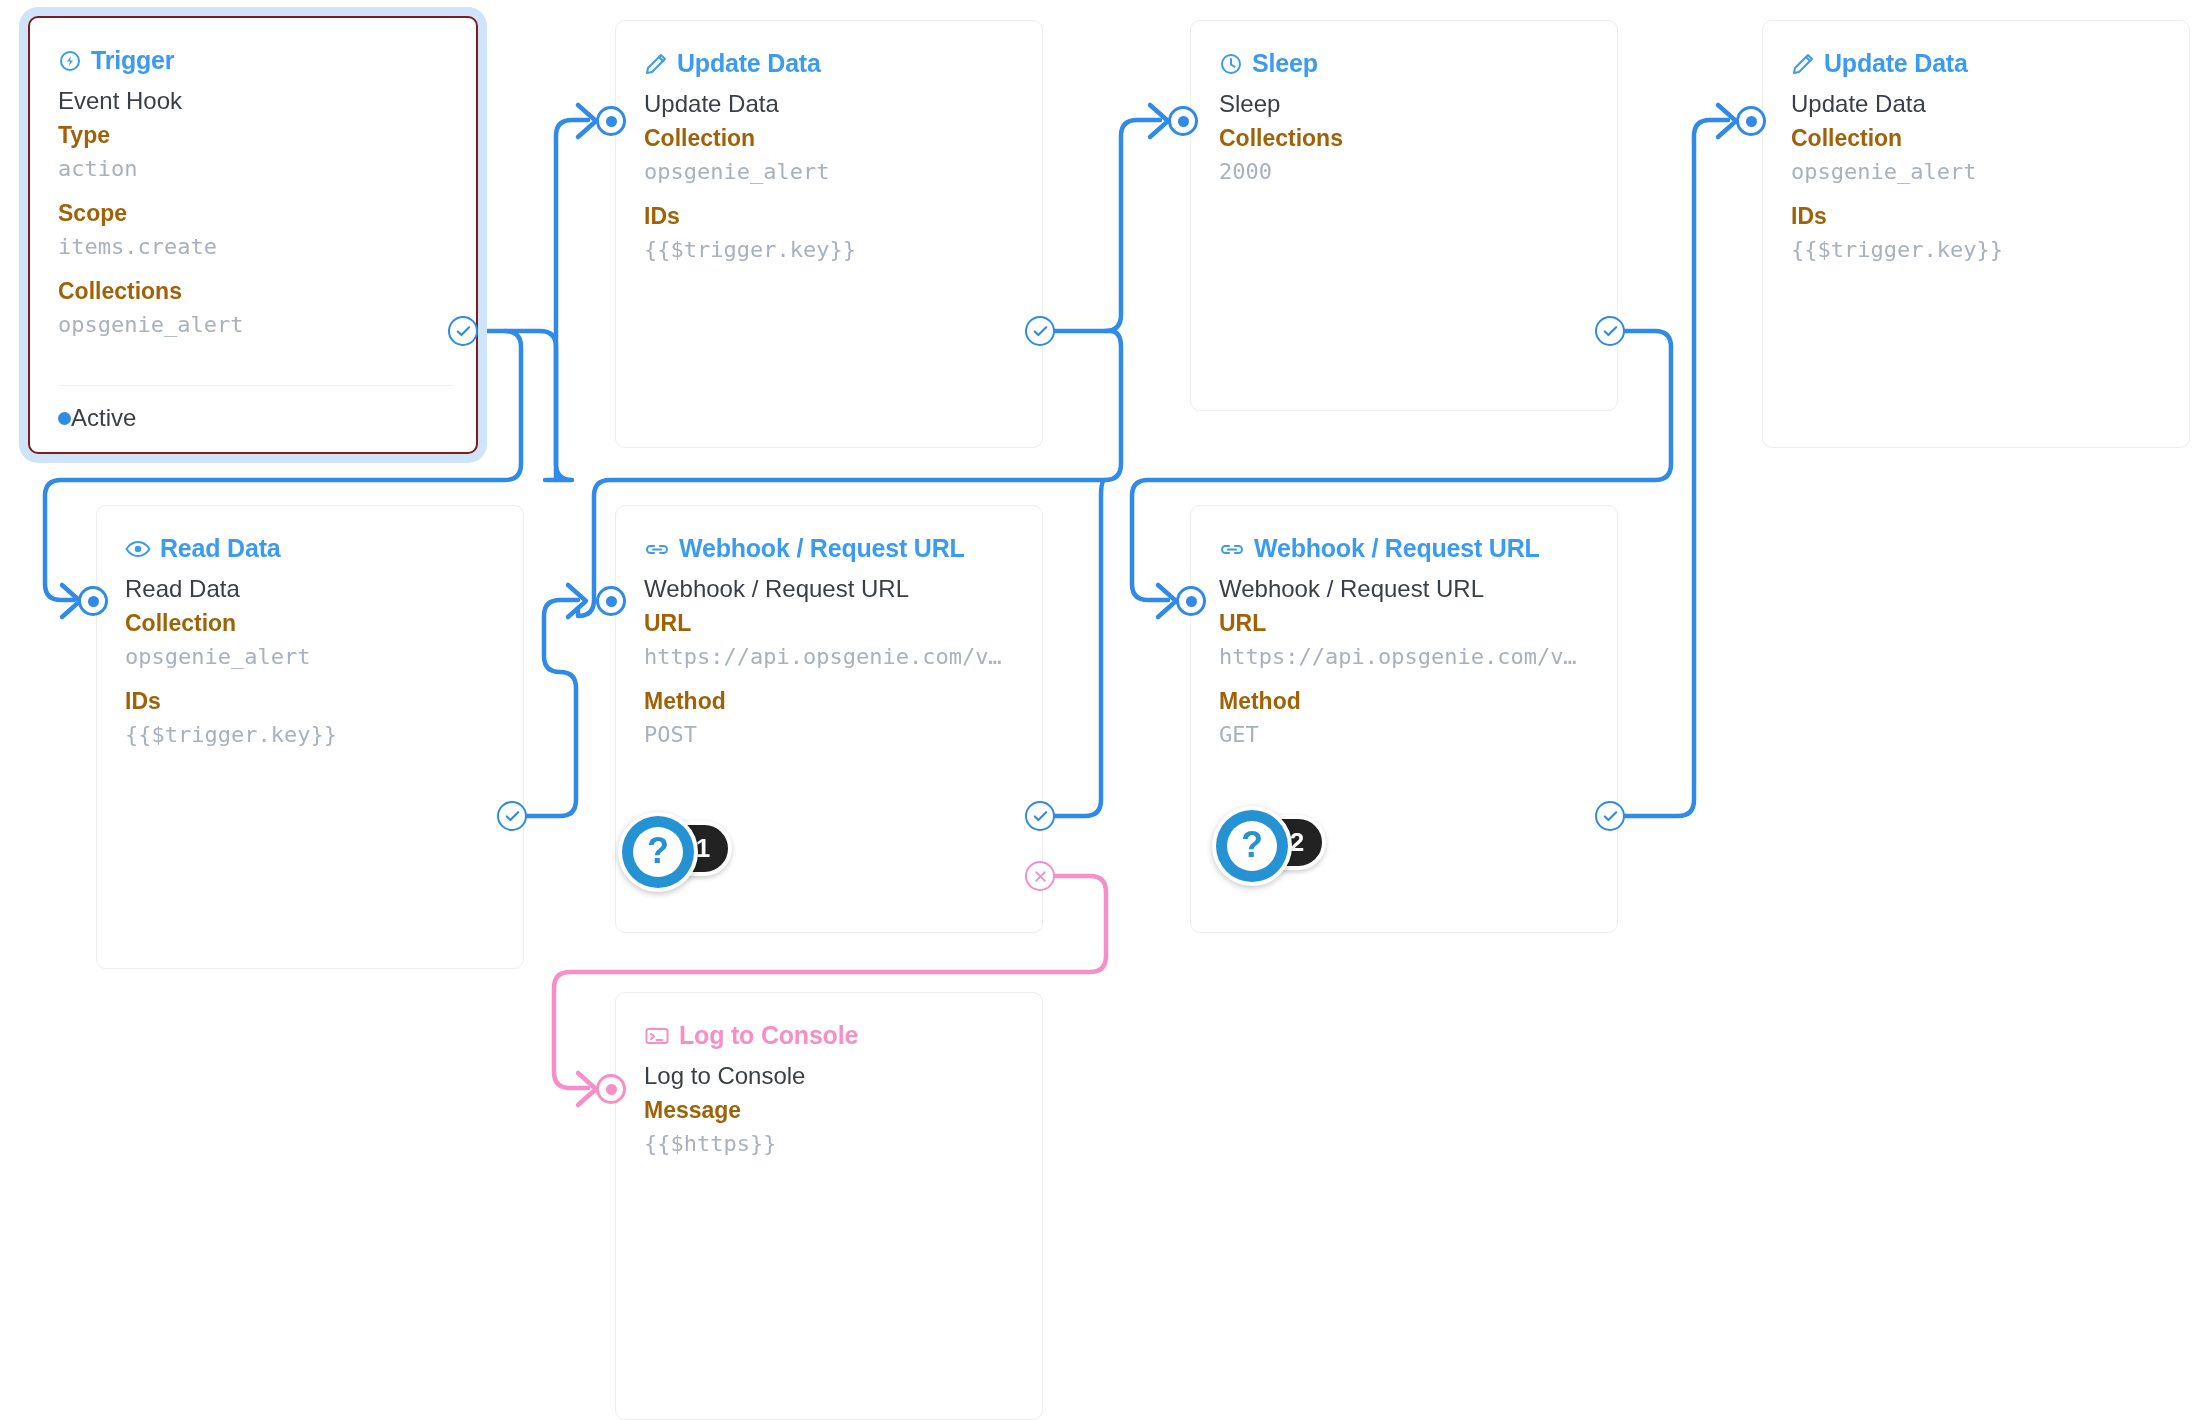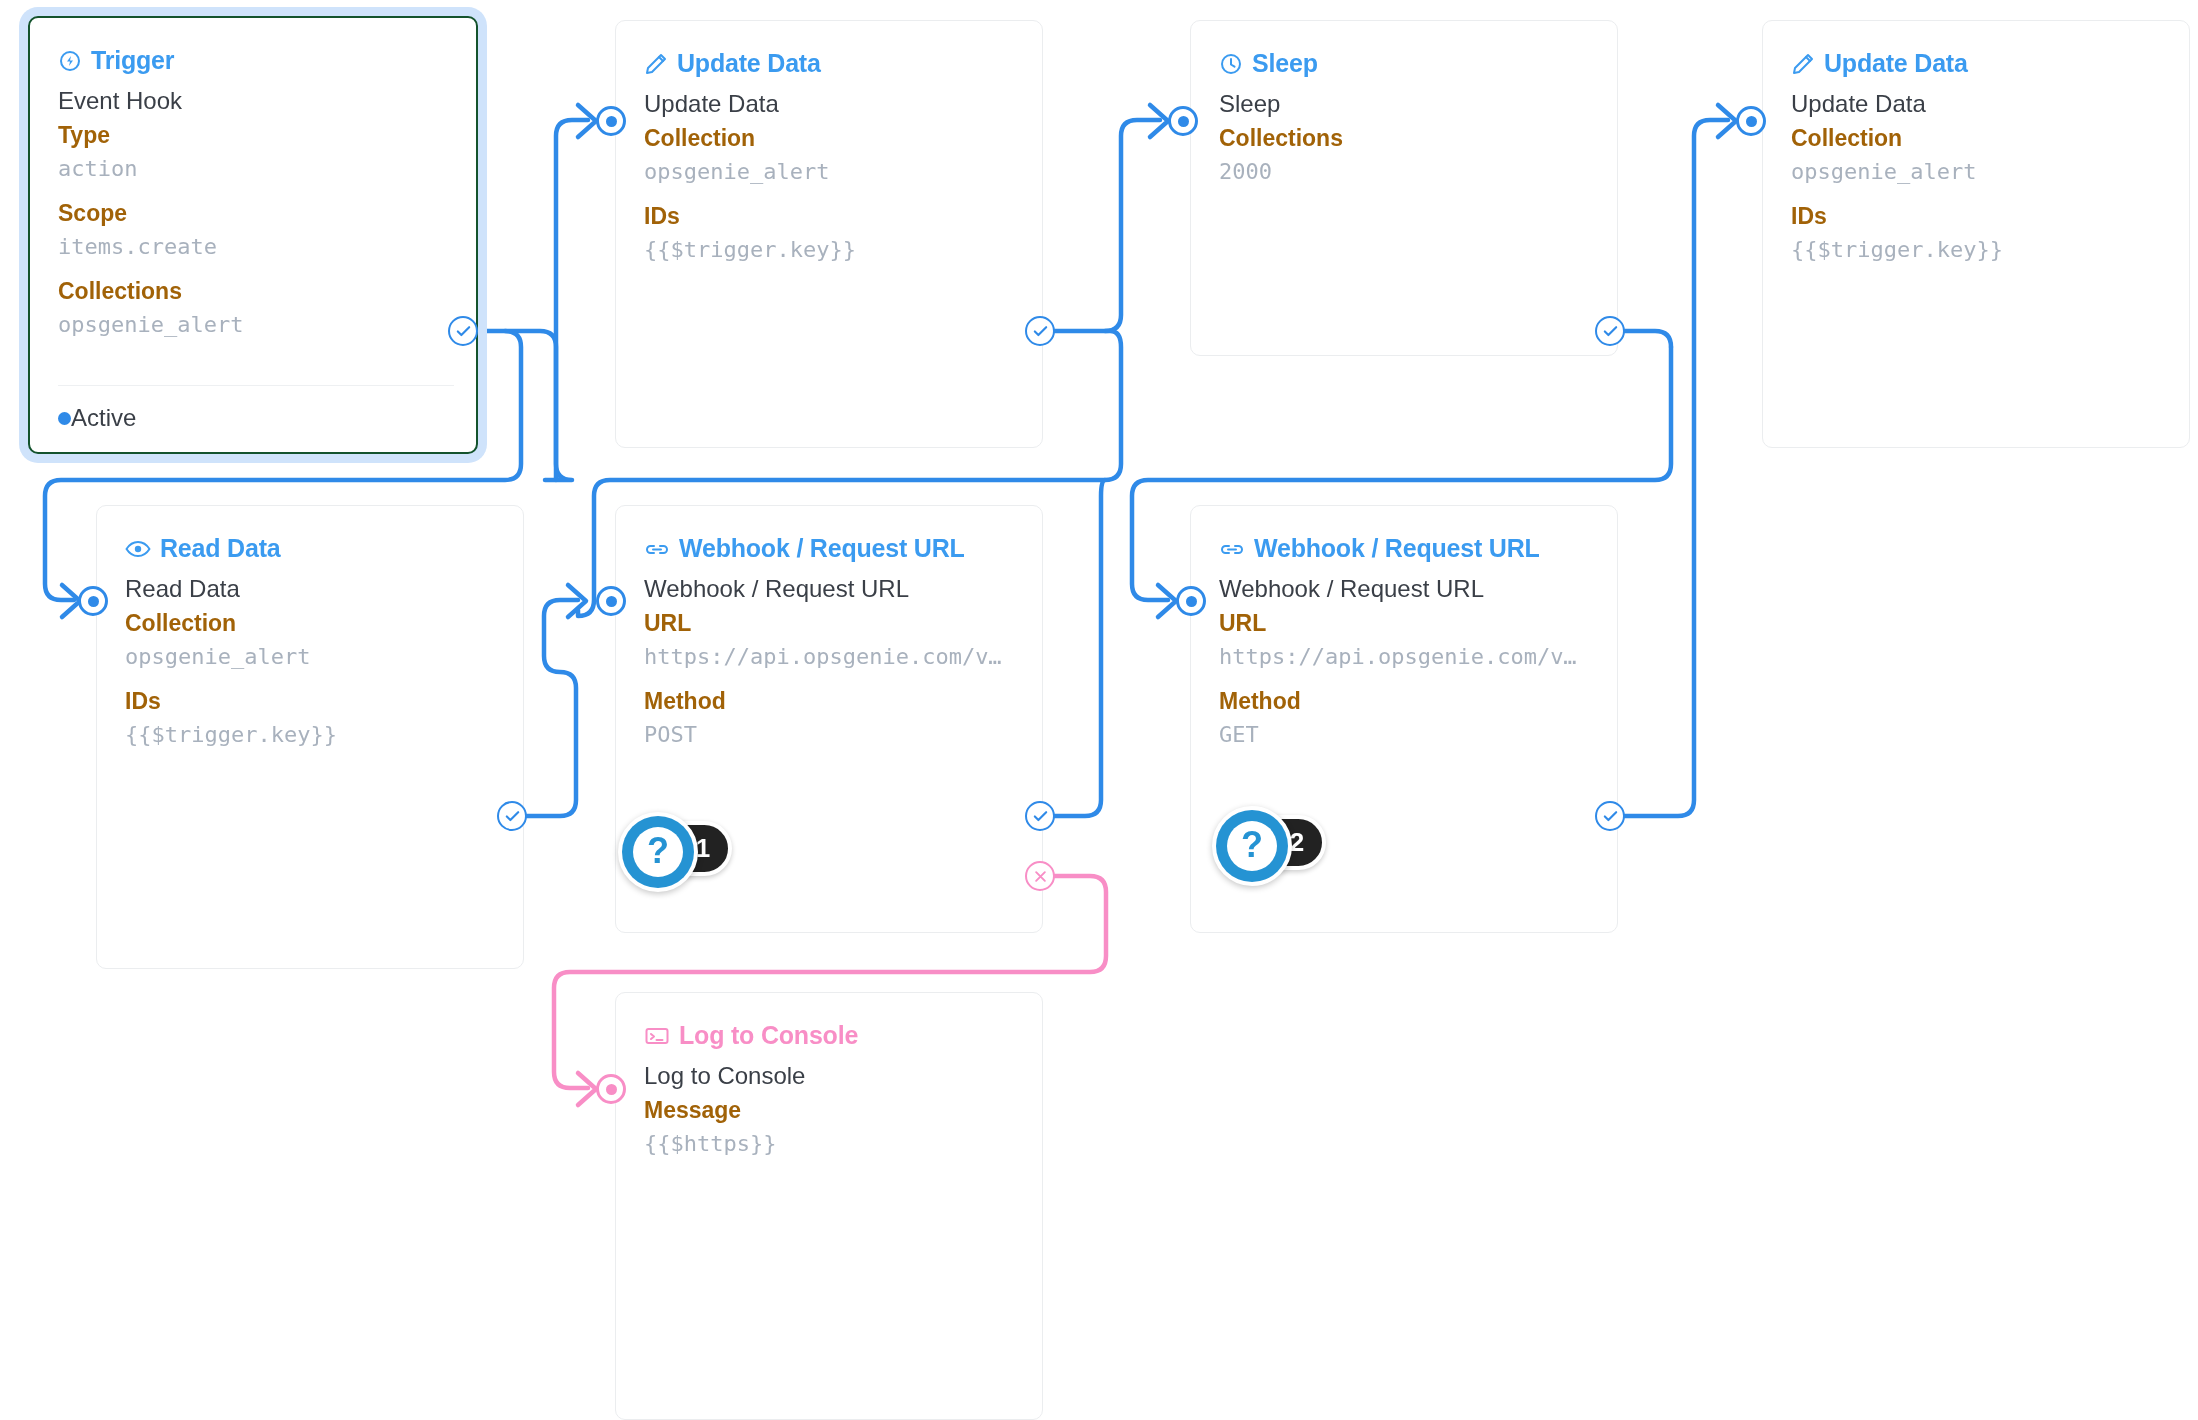--- a/index.html
+++ b/index.html
@@ -27,21 +27,21 @@
   
   .panel {
     position: absolute;
     background: #ffffff;
     border: 1px solid #ebedef;
     border-radius: 10px;
     box-sizing: border-box;
     z-index: 2;
   }
   .panel.selected {
-    border: 2px solid #14532d;
+    border: 2px solid #7f1d1d;
     box-shadow: 0 0 0 9px #cfe3fb;
   }
   .panel-head {
     display: flex;
     align-items: center;
     gap: 9px;
     padding: 28px 0 0 28px;
     font-size: 25px;
     font-weight: bold;
     color: #3b9bf0;
@@ -274,21 +274,21 @@
     <div class="port-in"></div>
   </div>
   <div class="port" style="left:1025px; top:316px;">
     <div class="port-out">
       <svg width="17" height="17" viewBox="0 0 24 24" fill="none" stroke="#2f8ae8" stroke-width="3" stroke-linecap="round" stroke-linejoin="round">
           <path d="M4 12 l5 5 l11 -11"></path>
         </svg>
     </div>
   </div>
 
-  <div class="panel" style="left:1190px; top:20px; width:428px; height:336px;">
+  <div class="panel" style="left:1190px; top:20px; width:428px; height:391px;">
     <div class="panel-head">
       <span class="hicon">
         <svg width="24" height="24" viewBox="0 0 24 24" fill="none" stroke="#3b9bf0" stroke-width="2" stroke-linecap="round" stroke-linejoin="round">
           <circle cx="12" cy="12" r="9"></circle>
             <path d="M12 7 v5.5 l3.5 2.2"></path>
         </svg>
       </span>
       <span>Sleep</span>
     </div>
     <div class="panel-body">

